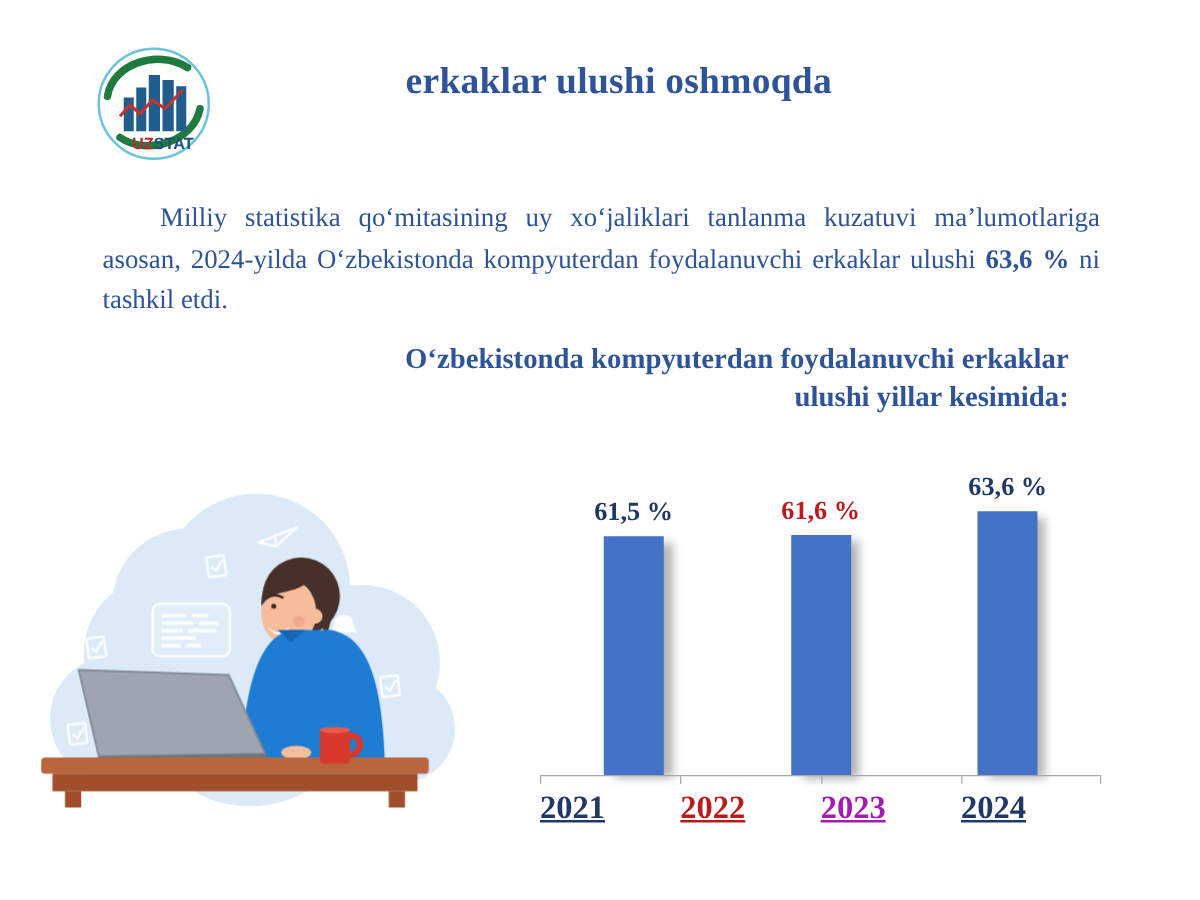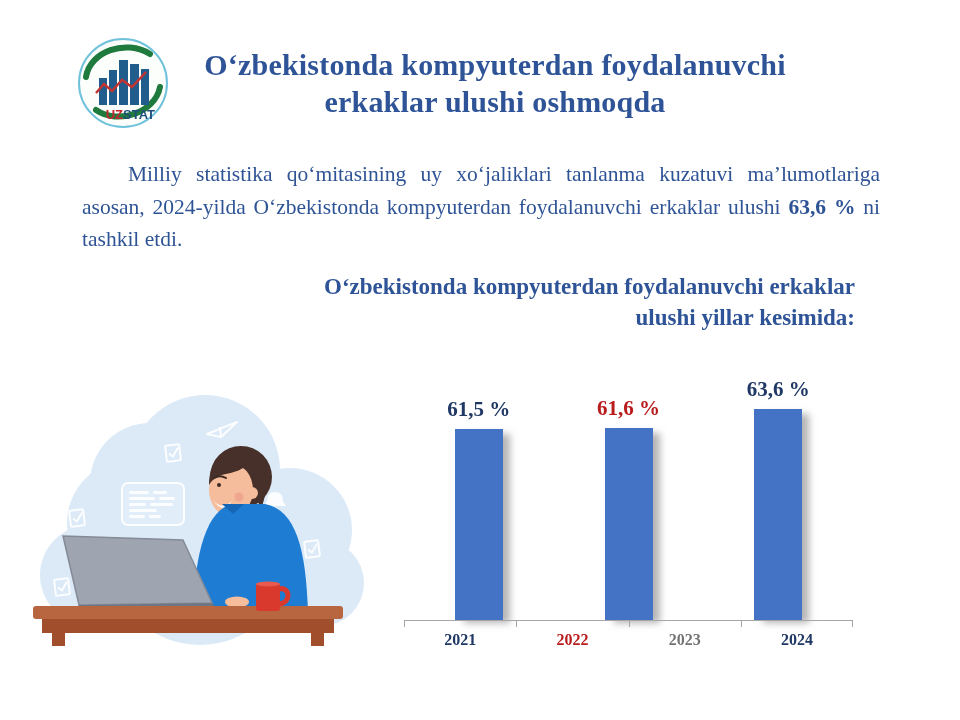--- a/index.html
+++ b/index.html
@@ -13,29 +13,29 @@
   
   .para{position:absolute;left:82px;top:158px;width:798px;margin:0;
         font-size:21.5px;color:#2F5496;line-height:1.52;text-align:justify;text-indent:46px;}
   .para b{font-weight:bold;}
   
   .subtitle{position:absolute;left:115px;top:271px;width:740px;text-align:right;
             font-size:23px;font-weight:bold;color:#2E5497;line-height:31px;}
   
   .illu{position:absolute;left:25px;top:393px;}
   
-  .chart{position:absolute;left:404px;top:370px;width:449px;height:310px;}
+  .chart{position:absolute;left:432px;top:370px;width:449px;height:310px;}
   .bars{position:absolute;left:0;top:0;right:0;height:250px;display:flex;}
   .col{flex:1;display:flex;flex-direction:column;align-items:center;justify-content:flex-end;}
   .val-label{font-size:21px;font-weight:bold;color:#1F3864;margin-bottom:7px;white-space:nowrap;}
   .bar{width:48px;box-shadow:8px 4px 7px -1px rgba(120,120,120,0.55);}
   .axis{position:absolute;left:0;right:0;top:250px;border-top:1px solid #A6A6A6;height:7px;}
   .tick{position:absolute;top:0;width:1px;height:6px;background:#A6A6A6;}
   .years{position:absolute;left:0;right:0;top:261px;display:flex;}
-  .year{flex:1;text-align:center;font-size:16px;font-weight:bold;color:#1F3864;}
+  .year{flex:1;font-size:26px;font-weight:bold;color:#1F3864;text-decoration:underline;}
 </style>
 </head>
 <body>
 
 <div class="canvas">
 
   <div class="logo">
     <svg width="94" height="96" viewBox="0 0 94 96">
       <circle cx="47" cy="47" r="44" fill="#FCFEFC" stroke="#6FC2DC" stroke-width="2"></circle>
       <path d="M10,41 C14,15 50,3 74,18" stroke="#1F7A3E" stroke-width="6" fill="none" stroke-linecap="round"></path>
@@ -47,21 +47,20 @@
         <rect x="54" y="28" width="9" height="41"></rect>
         <rect x="65" y="33" width="8" height="36"></rect>
       </g>
       <polyline points="20,57 28,48 36,55 46,44 56,51 70,36" stroke="#C23431" stroke-width="2.5" fill="none"></polyline>
       <text x="47" y="83" text-anchor="end" font-family="Liberation Sans, sans-serif" font-size="13" font-weight="bold" fill="#C0272D">UZ</text>
       <text x="47" y="83" text-anchor="start" font-family="Liberation Sans, sans-serif" font-size="13" font-weight="bold" fill="#1E4F7E">STAT</text>
     </svg>
   </div>
 
   <div class="title">
-    <div>O‘zbekistonda kompyuterdan foydalanuvchi</div>
     <div>erkaklar ulushi oshmoqda</div>
   </div>
 
   <p class="para"><span>Milliy statistika qo‘mitasining uy xo‘jaliklari tanlanma kuzatuvi ma’lumotlariga asosan, 2024-yilda O‘zbekistonda kompyuterdan foydalanuvchi erkaklar ulushi </span><b>63,6 %</b><span> ni tashkil etdi.</span></p>
 
   <div class="subtitle">
     <div>O‘zbekistonda kompyuterdan foydalanuvchi erkaklar</div>
     <div>ulushi yillar kesimida:</div>
   </div>
 
@@ -172,18 +171,18 @@
     <div class="axis" id="axis" style="border-top-color: rgb(166, 166, 166);">
         <div class="tick" style="left: calc(0% + 0px); background: rgb(166, 166, 166);"></div>
         <div class="tick" style="left: calc(25% + 0px); background: rgb(166, 166, 166);"></div>
         <div class="tick" style="left: calc(50% + 0px); background: rgb(166, 166, 166);"></div>
         <div class="tick" style="left: calc(75% + 0px); background: rgb(166, 166, 166);"></div>
         <div class="tick" style="left: calc(100% - 1px); background: rgb(166, 166, 166);"></div>
       </div>
     <div class="years" id="years">
         <div class="year" style="color: rgb(31, 56, 100);">2021</div>
         <div class="year" style="color: #b91c1c;">2022</div>
-        <div class="year" style="color: #737373;">2023</div>
+        <div class="year" style="color: #a21caf;">2023</div>
         <div class="year" style="color: rgb(31, 56, 100);">2024</div>
       </div>
   </div>
 
 </div>
 
 </body></html>

